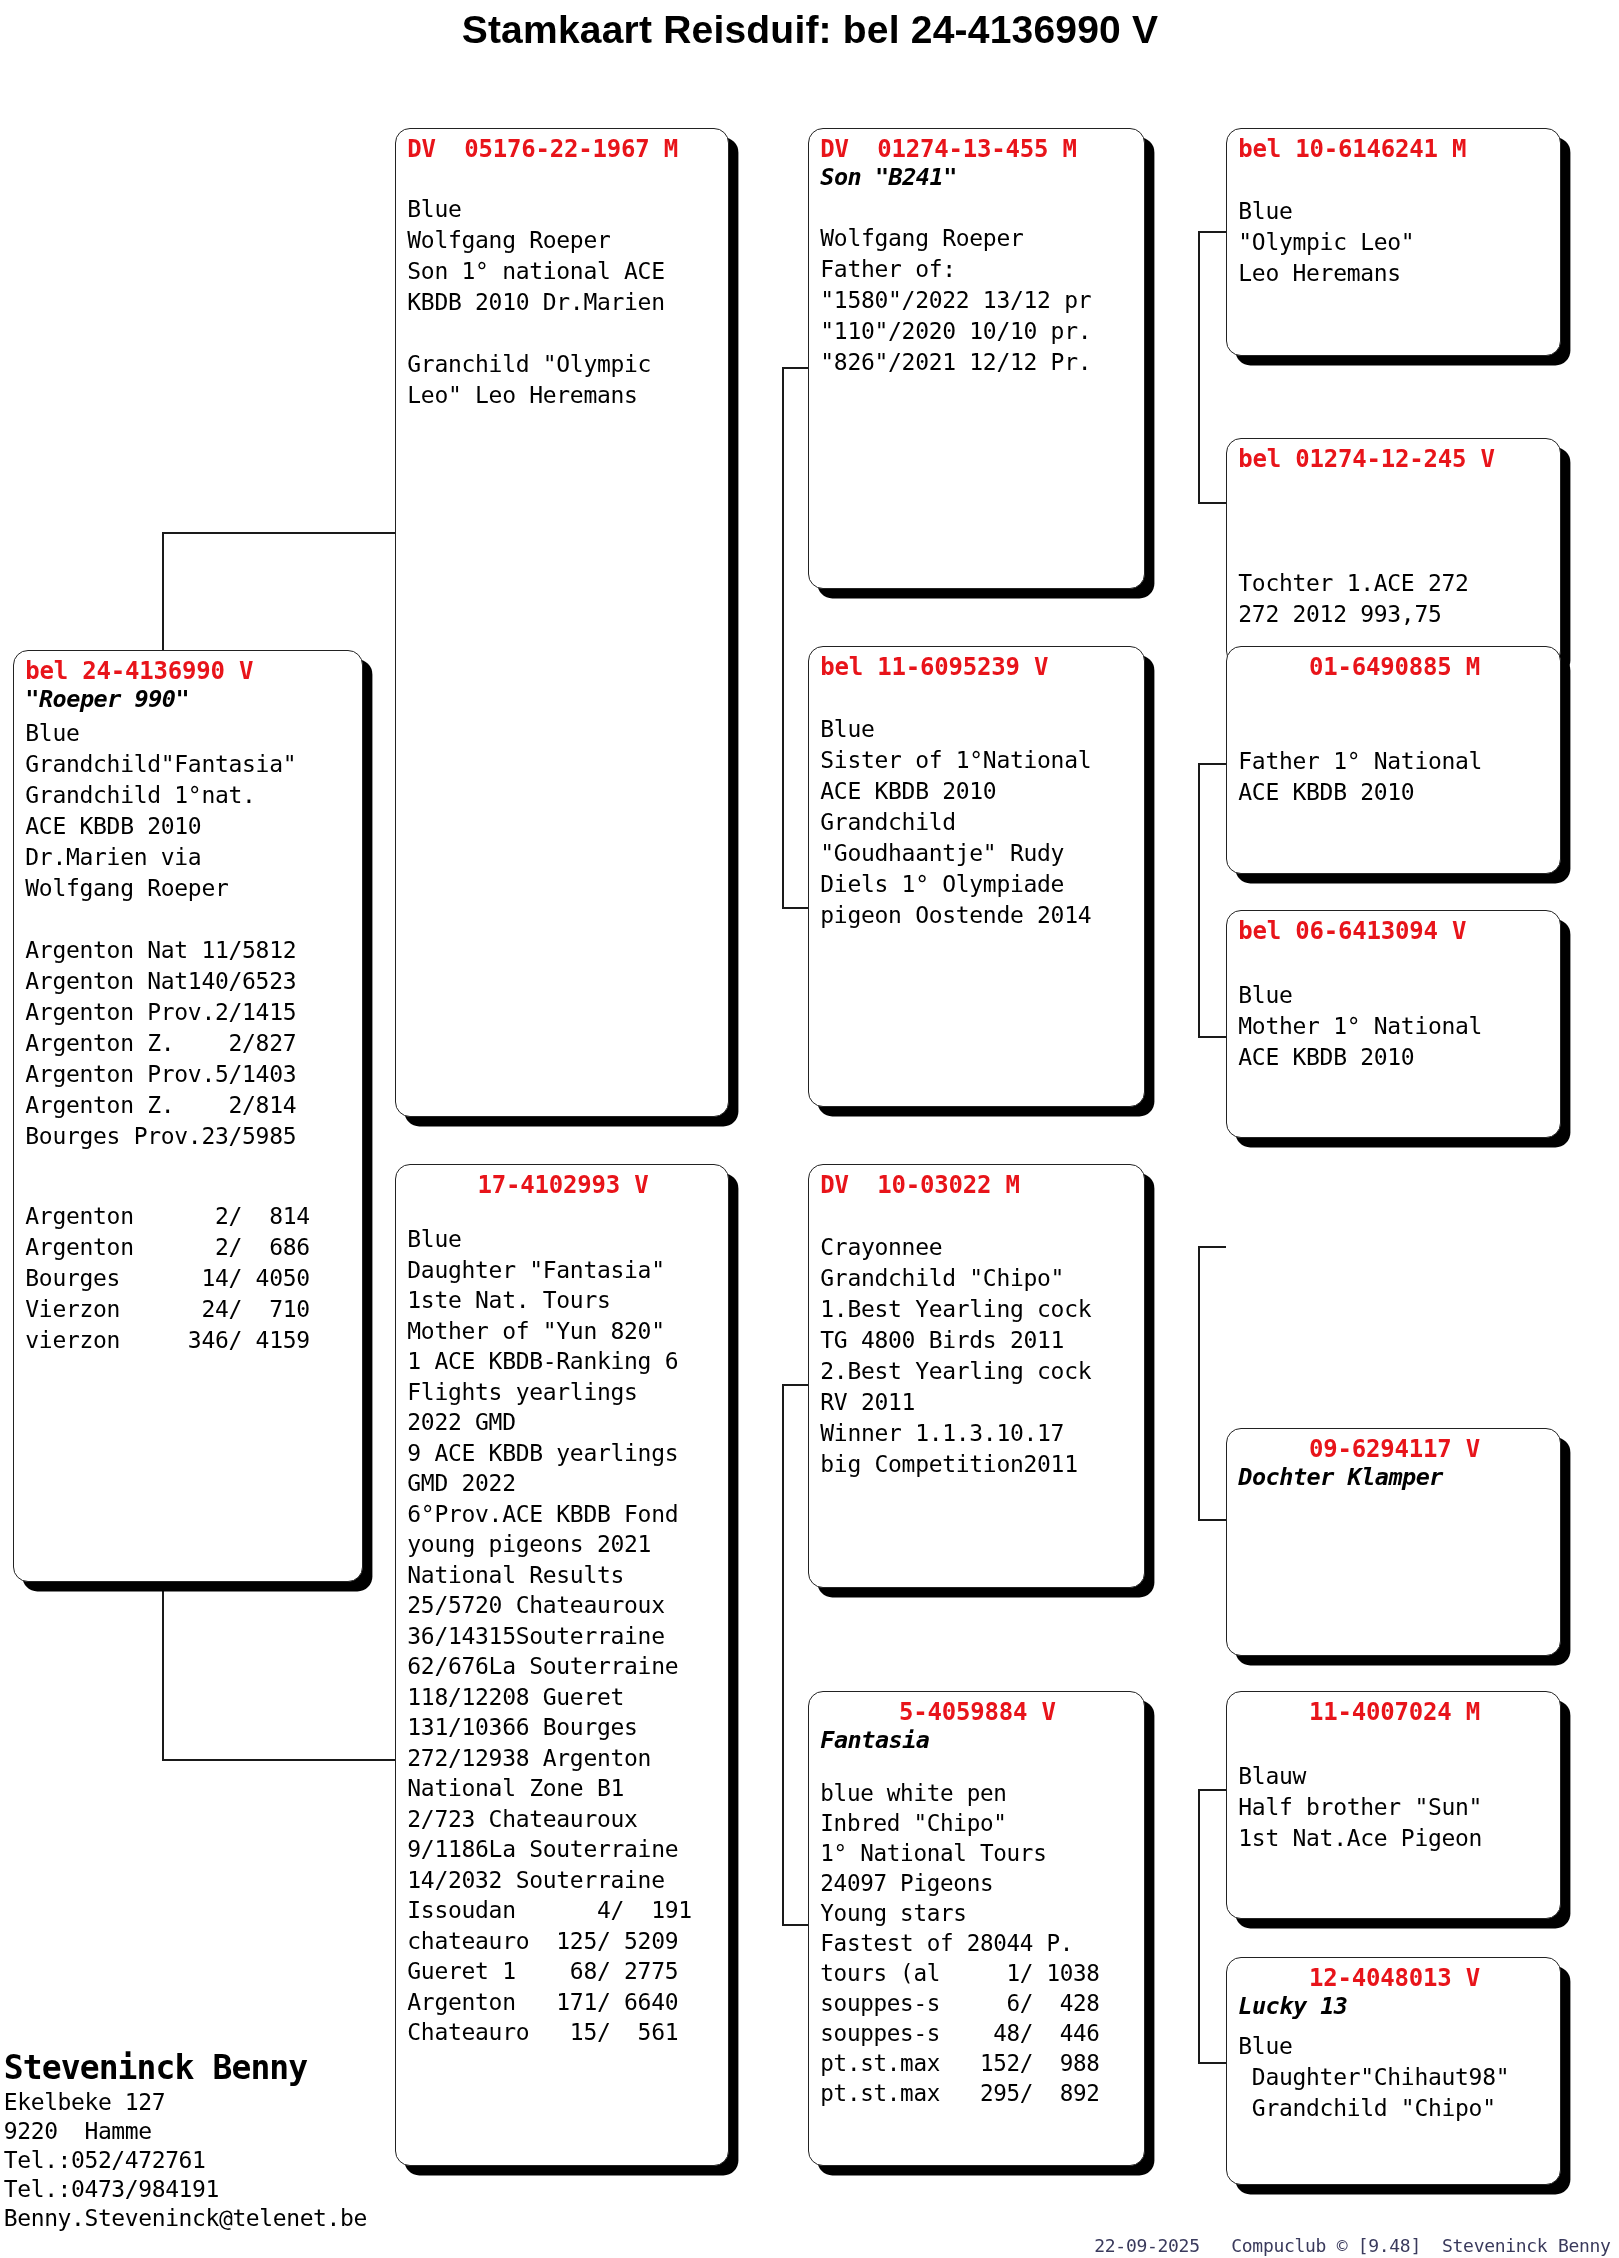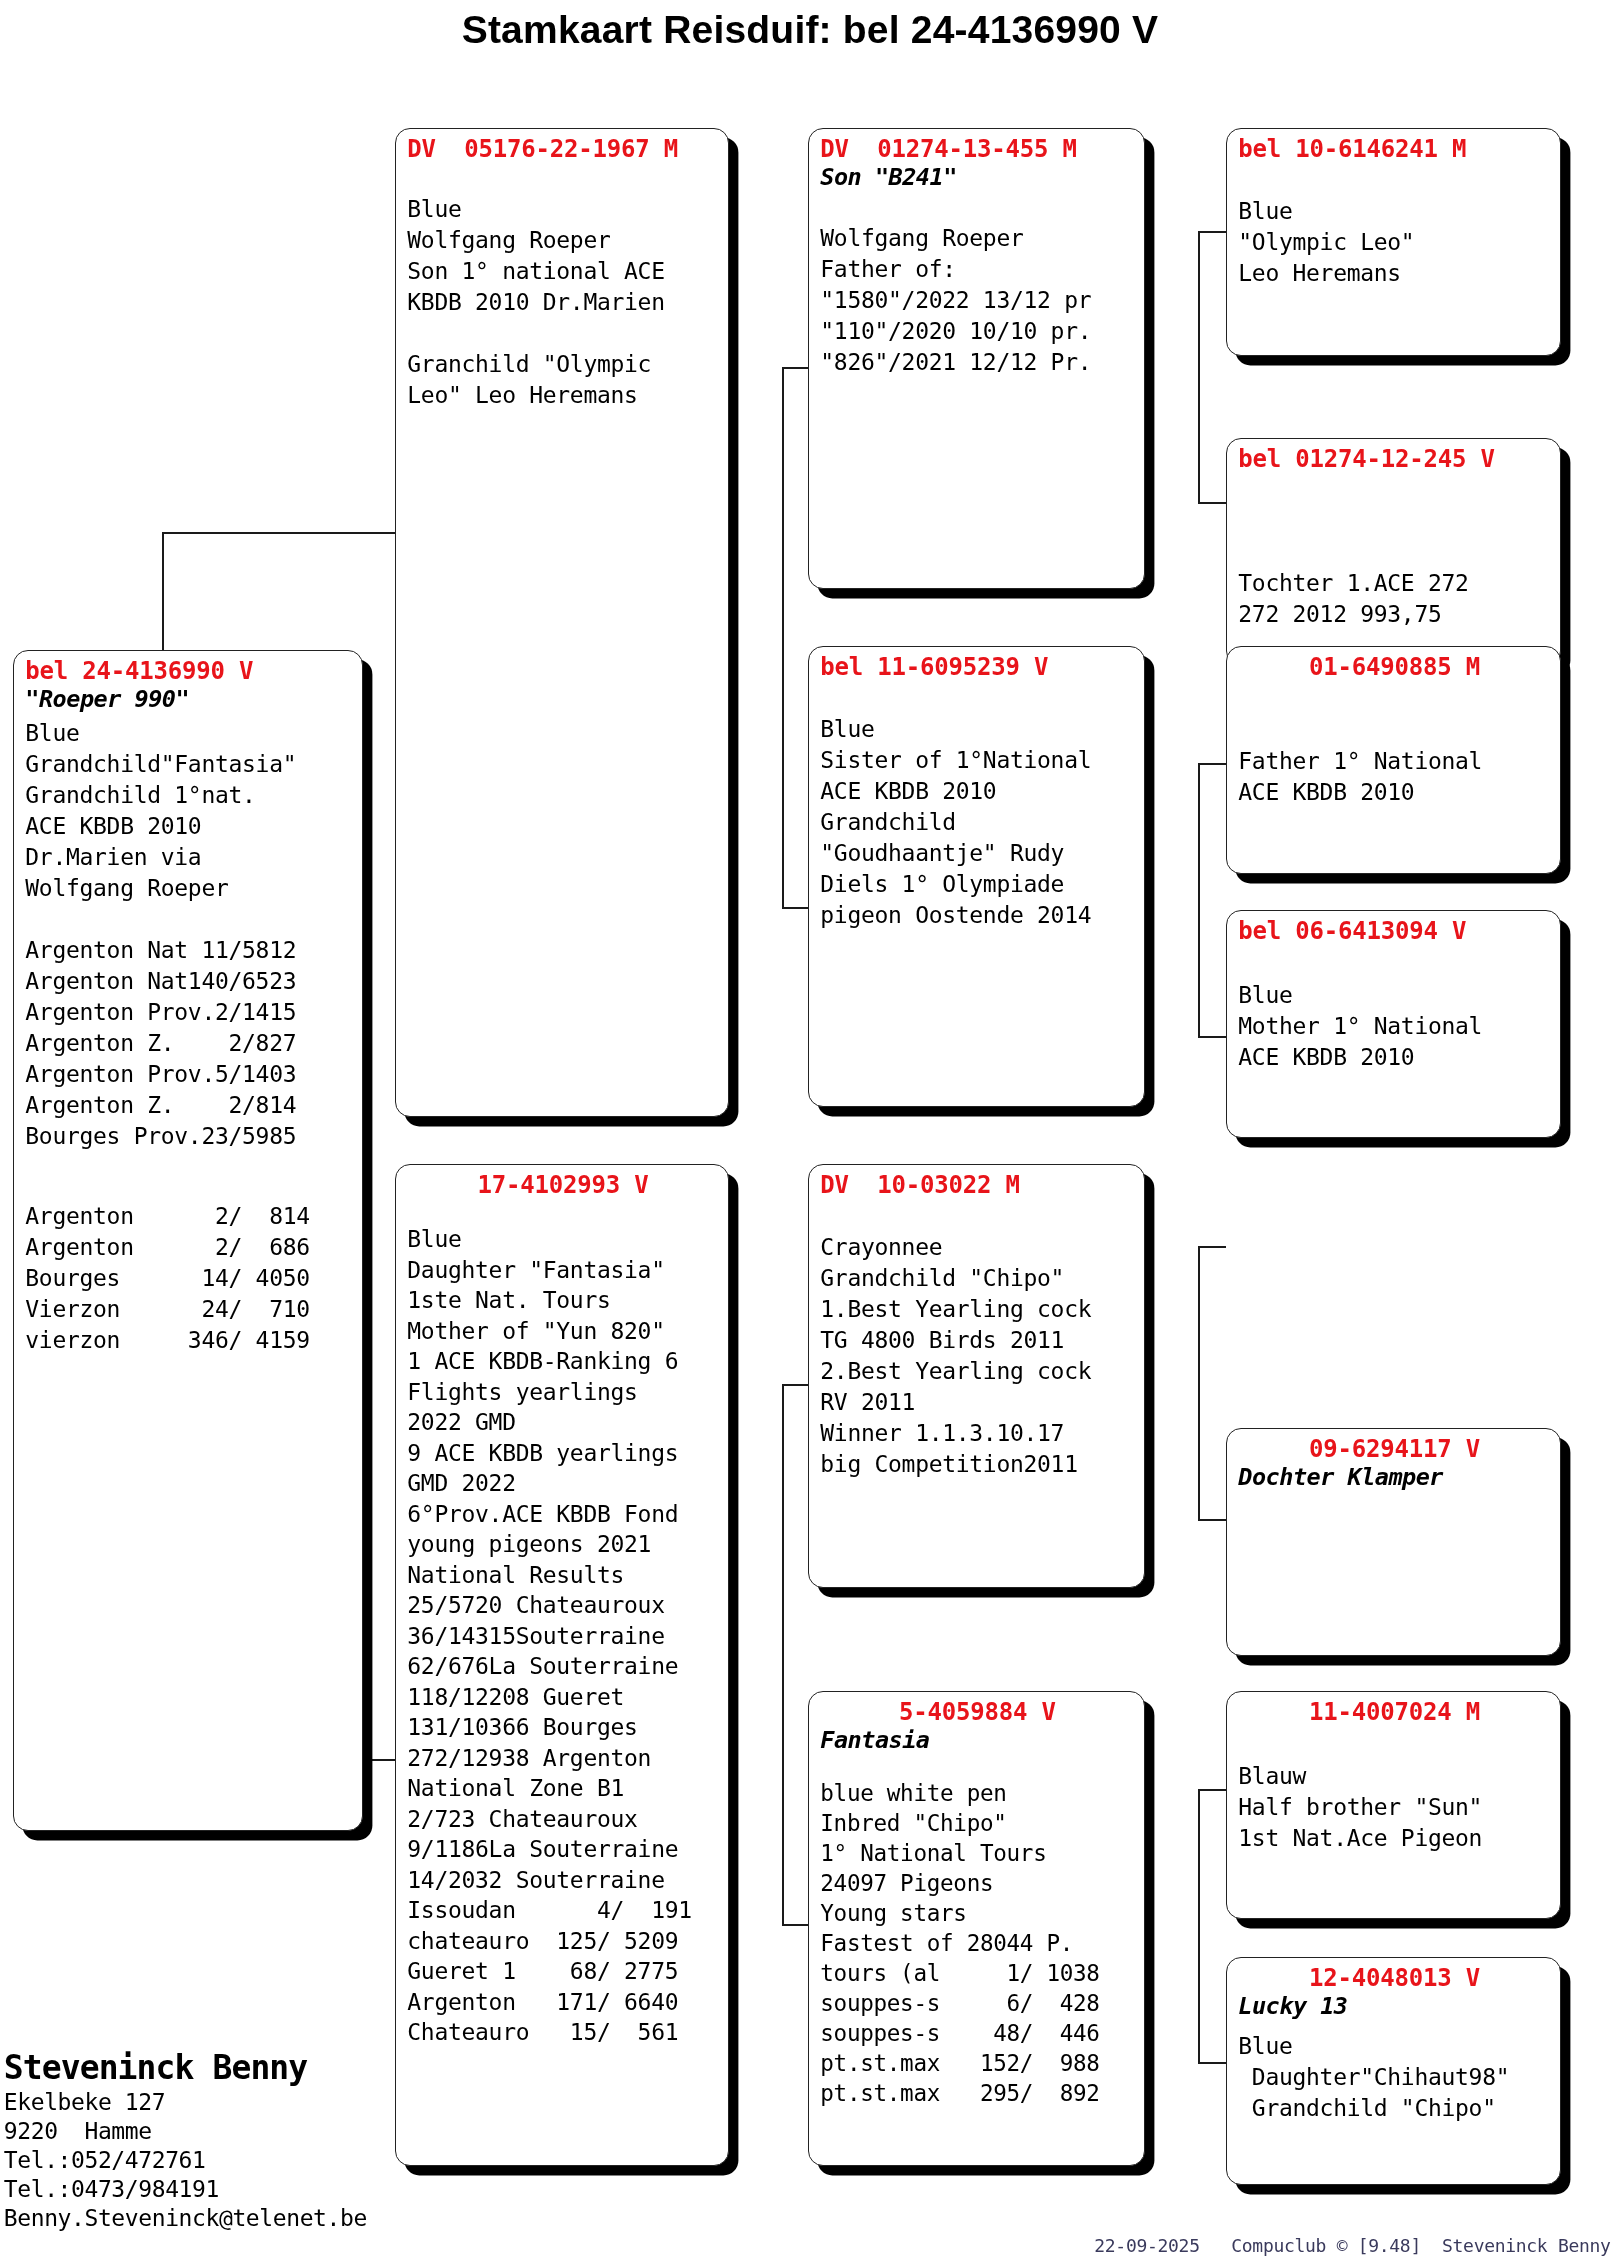--- a/index.html
+++ b/index.html
@@ -87,21 +87,21 @@
   <div class="ln lnh" style="left:1198px;top:1036px;width:28px;"></div>
 
   <div class="ln lnv" style="left:1198px;top:1246px;height:273px;"></div>
   <div class="ln lnh" style="left:1198px;top:1246px;width:28px;"></div>
   <div class="ln lnh" style="left:1198px;top:1519px;width:28px;"></div>
 
   <div class="ln lnv" style="left:1198px;top:1789px;height:273px;"></div>
   <div class="ln lnh" style="left:1198px;top:1789px;width:28px;"></div>
   <div class="ln lnh" style="left:1198px;top:2062px;width:28px;"></div>
 
-  <div class="card" style="left:13px;top:650px;width:350px;height:1181px;">
+  <div class="card" style="left:13px;top:650px;width:350px;height:932px;">
     <div class="ring">bel 24-4136990 V</div>
     <div class="nick">"Roeper 990"</div>
     <div class="body">Blue
 Grandchild"Fantasia"
 Grandchild 1°nat.
 ACE KBDB 2010
 Dr.Marien via
 Wolfgang Roeper
 
 Argenton Nat 11/5812

